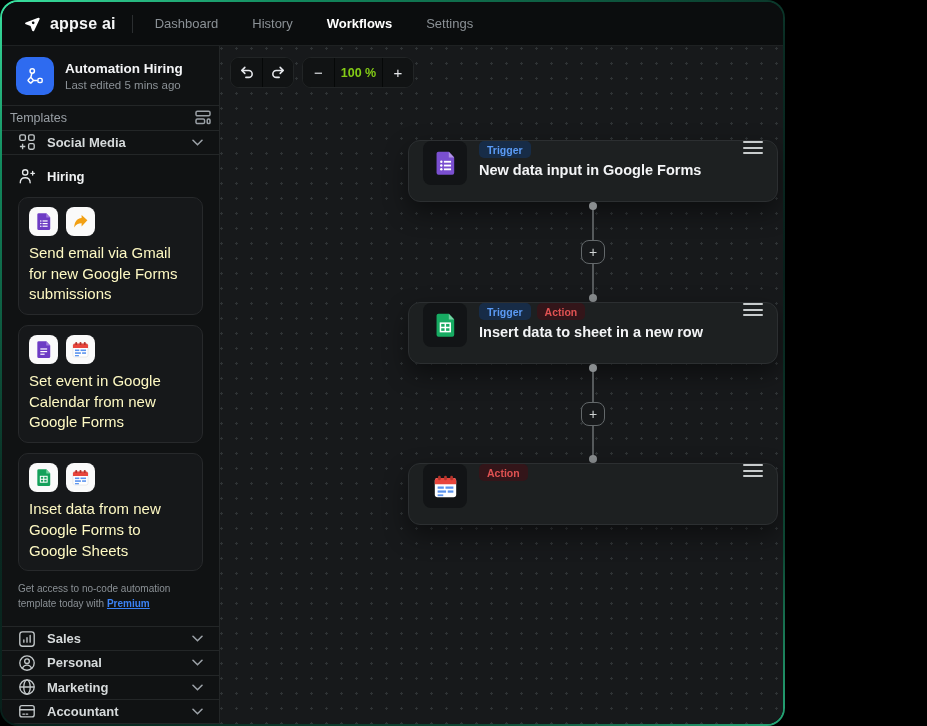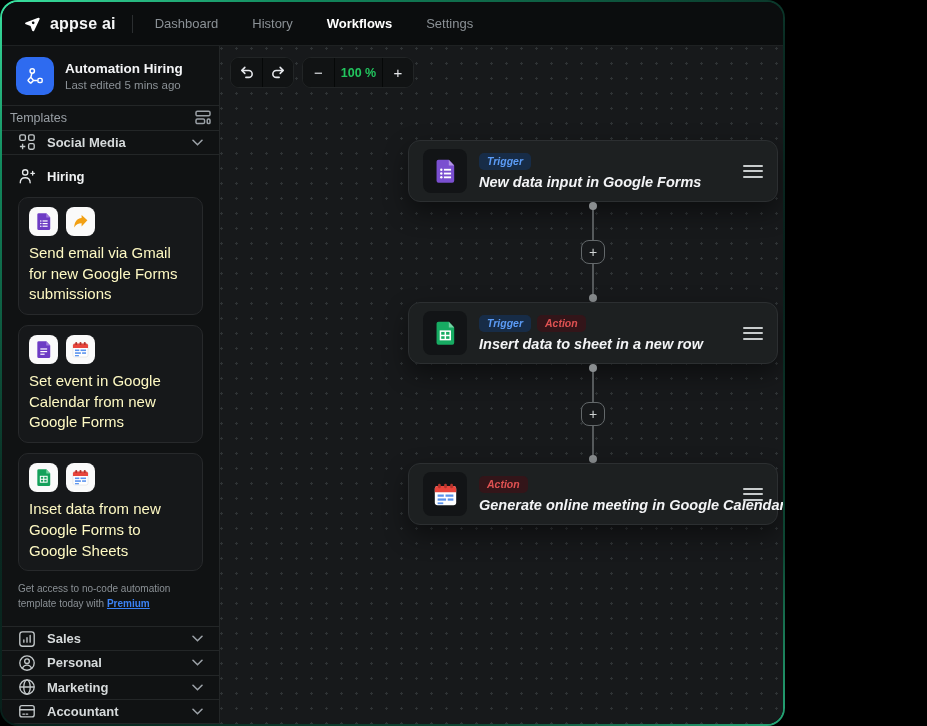--- a/index.html
+++ b/index.html
@@ -62,26 +62,26 @@
     background-size:15px 15px; background-position:9px 10px; }
 
   .toolbar { position:absolute; top:11px; left:10px; display:flex; gap:8px; z-index:5; }
   .tgroup { display:flex; background:#101213; border:1px solid #222526; border-radius:9px;
     overflow:hidden; }
   .tbtn { width:31px; height:29px; display:flex; align-items:center; justify-content:center;
     background:#111314; border:none; color:#e5e7eb; font-size:15px; cursor:pointer;
     font-family:inherit; }
   .tbtn + .tbtn, .tzoom + .tbtn { border-left:1px solid #060808; }
   .tzoom { width:48px; height:29px; display:flex; align-items:center; justify-content:center;
-    background:#111314; color:#22c55e; font-size:12.5px; font-weight:bold;
+    background:#111314; color:#84cc16; font-size:12.5px; font-weight:bold;
     border-left:1px solid #060808; }
 
   .node { position:absolute; width:370px; height:62px; left:188px; background:#1d2021;
     border:1px solid #2c2f31; border-radius:12px; box-shadow:0 10px 24px rgba(0,0,0,.45);
-    display:flex; align-items:center; padding:0 14px; gap:12px; cursor:pointer;font-style:italic; }
+    display:flex; align-items:flex-start; padding:0 14px; gap:12px; cursor:pointer; }
   .node-icon { width:44px; height:44px; border-radius:8px; background:#121416; flex:0 0 44px;
     display:flex; align-items:center; justify-content:center; }
   .node-main { flex:1; min-width:0; }
   .badges { display:flex; gap:6px; margin-bottom:4px; }
   .badge { font-size:10.5px; font-weight:bold; padding:2.5px 8px; border-radius:5px; }
   .badge.trigger { color:#5b9bf5; background:#172c47; }
   .badge.action { color:#e05252; background:#331519; }
   .node-title { color:#f3f4f6; font-size:14.5px; font-weight:bold; white-space:nowrap; }
   .node-menu { width:20px; flex:0 0 20px; display:flex; flex-direction:column; gap:3.5px;
     background:none; border:none; cursor:pointer; padding:0; }
@@ -451,21 +451,20 @@
                   <rect x="5" y="15.5" width="7.5" height="2"></rect>
                   <rect x="14" y="15.5" width="5" height="2"></rect>
                   <rect x="5" y="19" width="5" height="1.6"></rect>
                 </g>
             </svg>
           </div>
           <div class="node-main">
             <div class="badges">
               <span class="badge action">Action</span>
             </div>
-            <div class="node-title">Generate online meeting in Google Calendar</div>
           </div>
           <button class="node-menu">
             <span></span>
               <span></span>
               <span></span>
           </button>
         </div>
 
       </main>
     </div>

